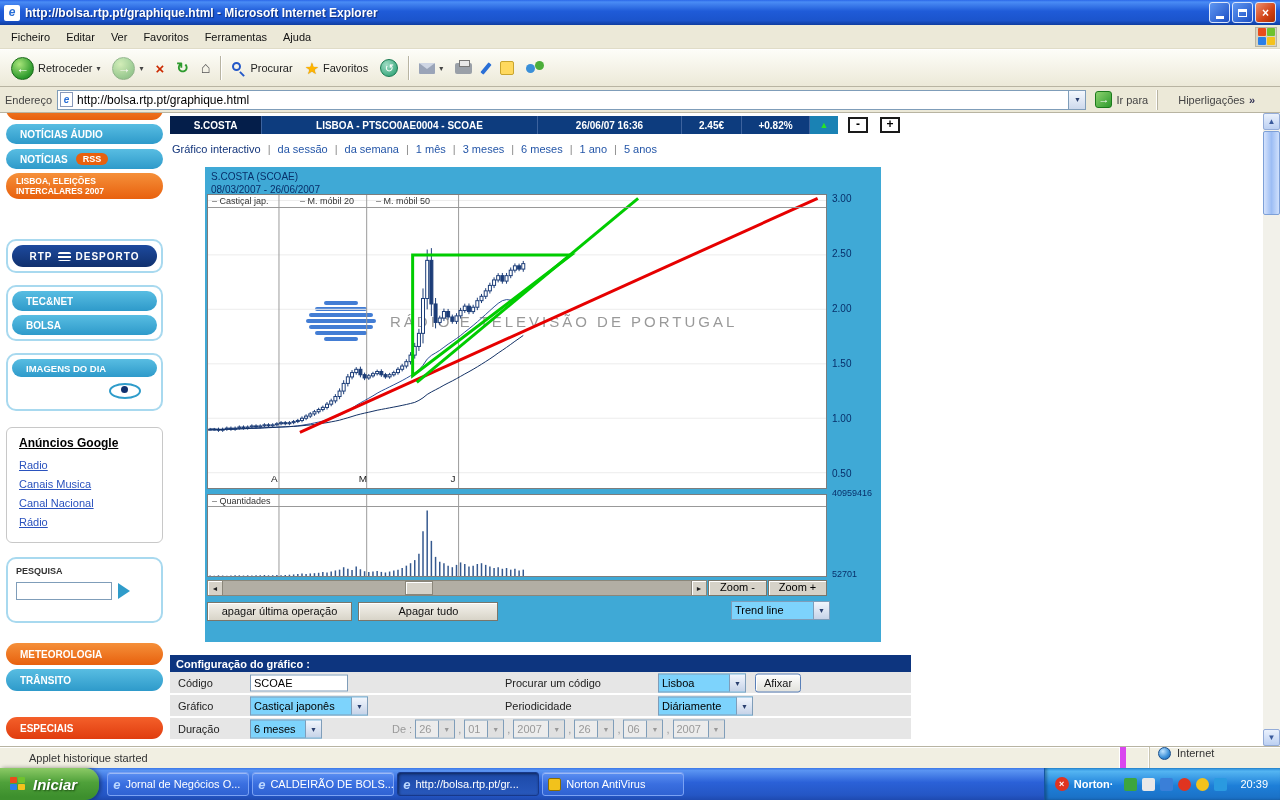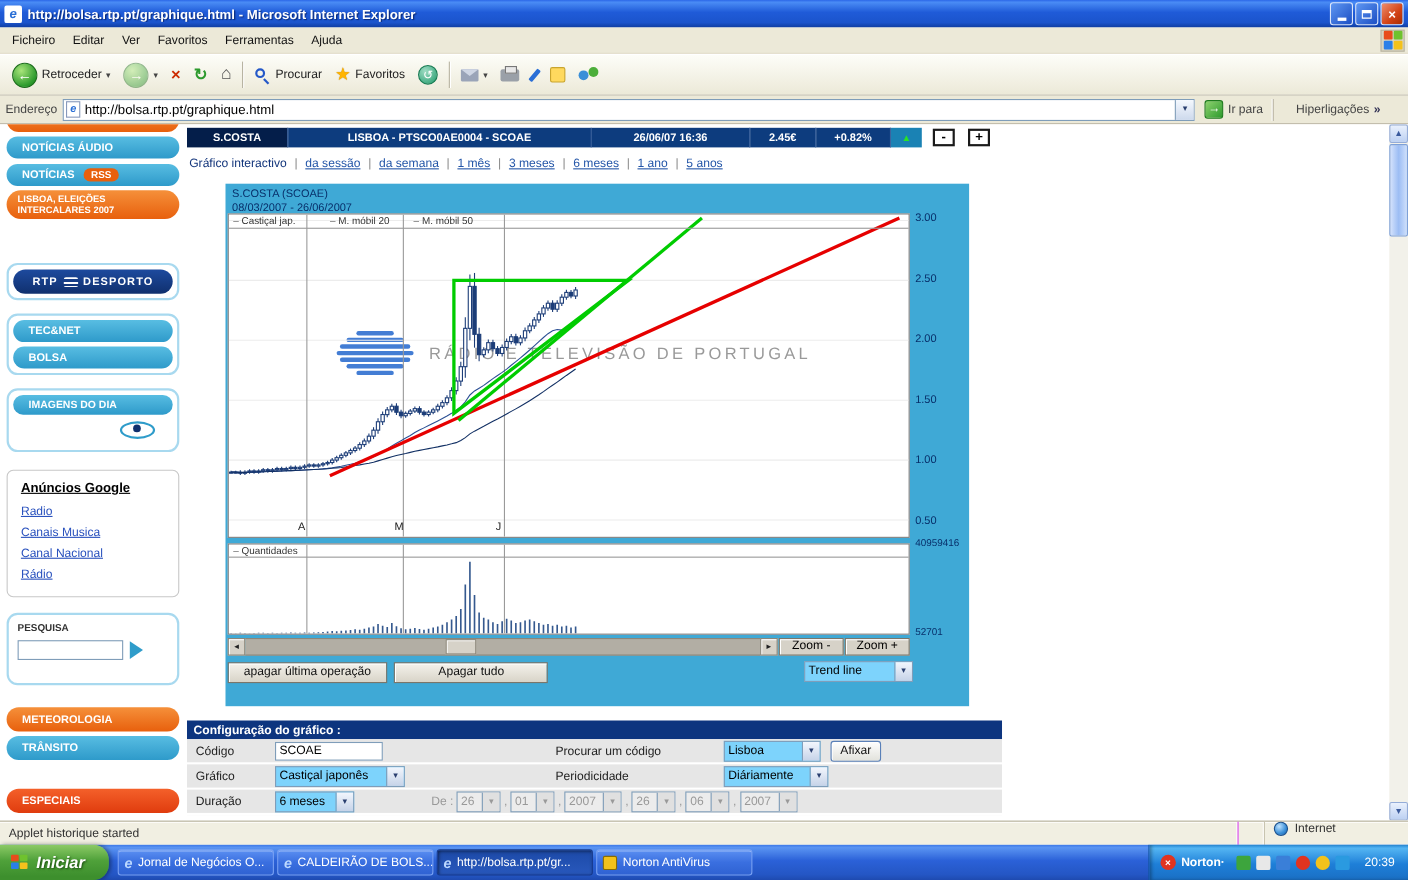--- a/index.html
+++ b/index.html
@@ -113,21 +113,21 @@
   .seg-price { width:60px; }
   .seg-change { width:68px; }
   .seg-arrow { width:28px; background:#1a82b4; border-right:none; }
   .up-arrow { color:#27e327; font-size:9px; }
   .mini-btn { width:20px; height:16px; background:#fff; border:2px solid #1a1a1a; font-weight:bold; font-size:12px; line-height:11px; text-align:center; }
   .mini-minus { margin-left:10px; } .mini-plus { margin-left:12px; }
 
   .tabsrow { margin-top:9px; display:flex; align-items:center; gap:7px; font-size:11px; color:#13357b; padding-left:2px; }
   .tab-current-group { color:#13357b; }
   .tab-current { font-weight:normal; }
-  .tab-link { color:#2456a8; text-decoration:underline; }
+  .tab-link { color:#2456a8; }
   .tab-sep { color:#888; }
 
   .chartpanel { position:absolute; left:35px; top:51px; width:676px; height:475px; background:#3fa9d6; }
   .chart-title { position:absolute; left:6px; top:4px; font-size:10px; color:#08306b; line-height:1.25; }
   .plot { position:absolute; left:2px; top:27px; width:620px; height:295px; background:#fff; border:1px solid #7d7d7d; }
   .vplot { position:absolute; left:2px; top:327px; width:620px; height:83px; background:#fff; border:1px solid #7d7d7d; }
   .plot svg, .vplot svg { display:block; width:100%; height:100%; }
   .plot-legend { position:absolute; left:0; top:0; width:100%; height:13px; border-bottom:1px solid #999; font-size:9px; color:#333; z-index:3; }
   .plot-legend span.lg { position:absolute; top:1px; white-space:nowrap; }
   .watermark { position:absolute; left:98px; top:106px; display:flex; align-items:center; gap:14px; opacity:.9; z-index:1; }
@@ -164,21 +164,21 @@
   .cfg-f1 { left:80px; }
   .cfg-l2 { left:335px; }
   .cfg-f2 { left:488px; }
   .cfg-input { width:98px; height:17px; border:1px solid #7f9db9; font-size:11px; padding-left:3px; font-family:"Liberation Sans",sans-serif; }
   .afixar-btn { left:585px; width:46px; height:19px; background:linear-gradient(180deg,#fefefe,#e2e2dc); border:1px solid #5a80b8; border-radius:3px; font-size:11px; text-align:center; line-height:16px; }
   .cfg-dates { left:222px; display:flex; align-items:center; gap:3px; color:#999; }
   .dsel-s { width:40px; } .dsel-l { width:52px; }
 
   
   .statusbar { position:absolute; top:746px; left:0; width:1280px; height:22px; background:#f1efe2; border-top:1px solid #b8b4a2; box-shadow:inset 0 1px 0 #fff; display:flex; align-items:center; font-size:11px; color:#333; }
-  .status-left { flex:1; padding-left:8px; height:100%; display:flex; align-items:center; border-right:1px solid #d946ef; box-shadow:inset -1px 0 0 #fff; }
+  .status-left { flex:1; padding-left:8px; height:100%; display:flex; align-items:center; border-right:6px solid #d946ef; box-shadow:inset -1px 0 0 #fff;margin-left:21px; }
   .status-cell { width:24px; height:100%; border-right:1px solid #c8c4b0; box-shadow:inset -1px 0 0 #fff; }
   .status-zone { width:130px; height:100%; display:flex; align-items:flex-start; gap:6px; padding-left:8px; }
   .globe-icon { width:13px; height:13px; border-radius:50%; background:radial-gradient(circle at 35% 30%,#bfe3ff,#3a8fd8 60%,#1c5fa8); border:1px solid #1a4f8c; }
 
   
   .taskbar { position:absolute; top:768px; left:0; width:1280px; height:32px; background:linear-gradient(180deg,#3c78e8 0%,#5a94f2 8%,#2b61d8 45%,#2456c4 85%,#1e4ab0 100%); display:flex; align-items:center; }
   .start-btn { height:32px; padding:0 22px 0 10px; border-radius:0 14px 14px 0; background:linear-gradient(180deg,#8cca66 0%,#4fa13a 45%,#3d8f2d 90%); box-shadow:2px 0 4px rgba(0,0,0,.4); display:flex; align-items:center; gap:6px; color:#fff; font-weight:bold; font-style:italic; font-size:15px; text-shadow:1px 1px 2px #1a4a10; flex:0 0 auto; }
   .win-flag { width:17px; height:15px; display:grid; grid-template-columns:7px 7px; grid-template-rows:6px 6px; gap:1px; }
   .win-flag i { border-radius:1px; }
   .tasks { display:flex; margin-left:8px; gap:3px; }

